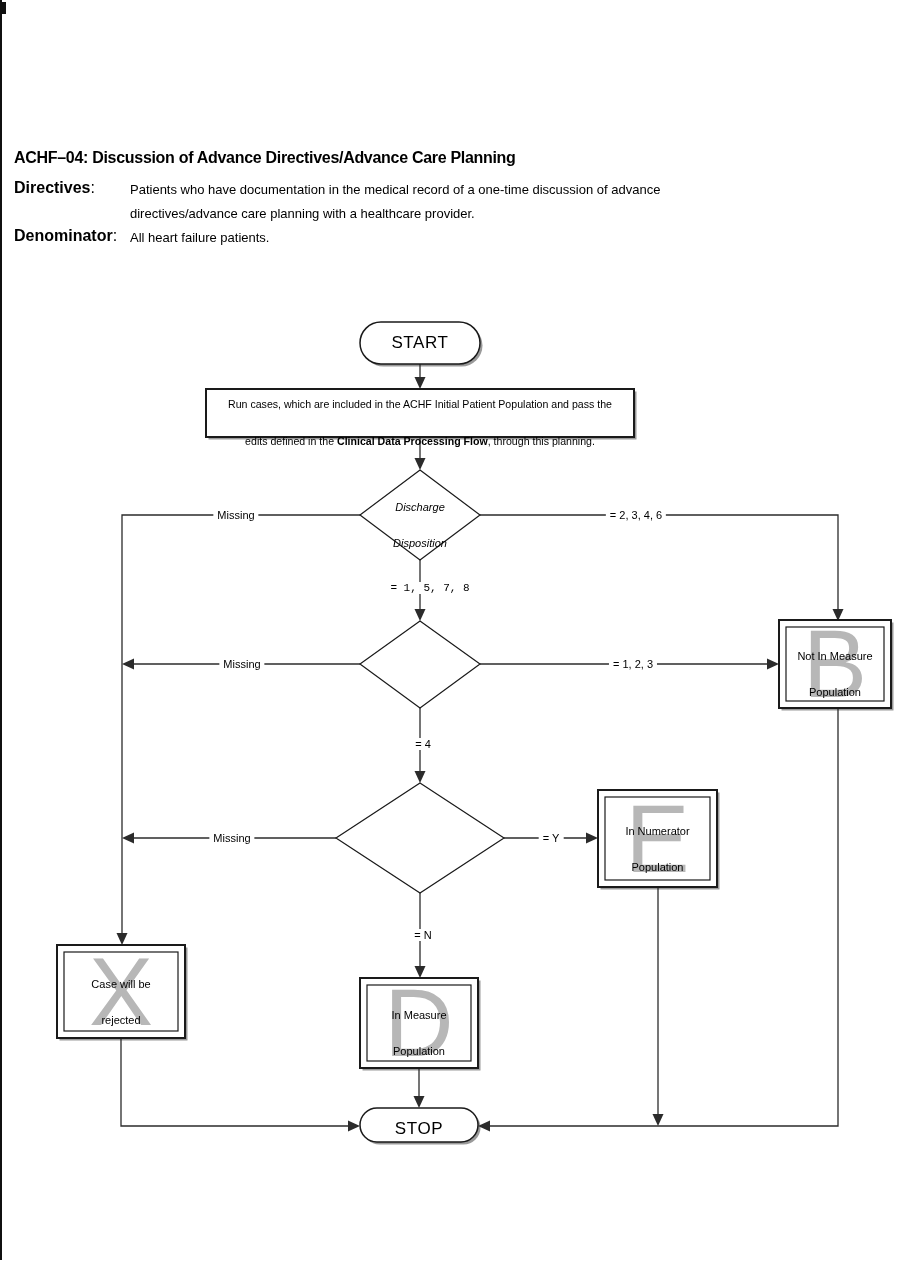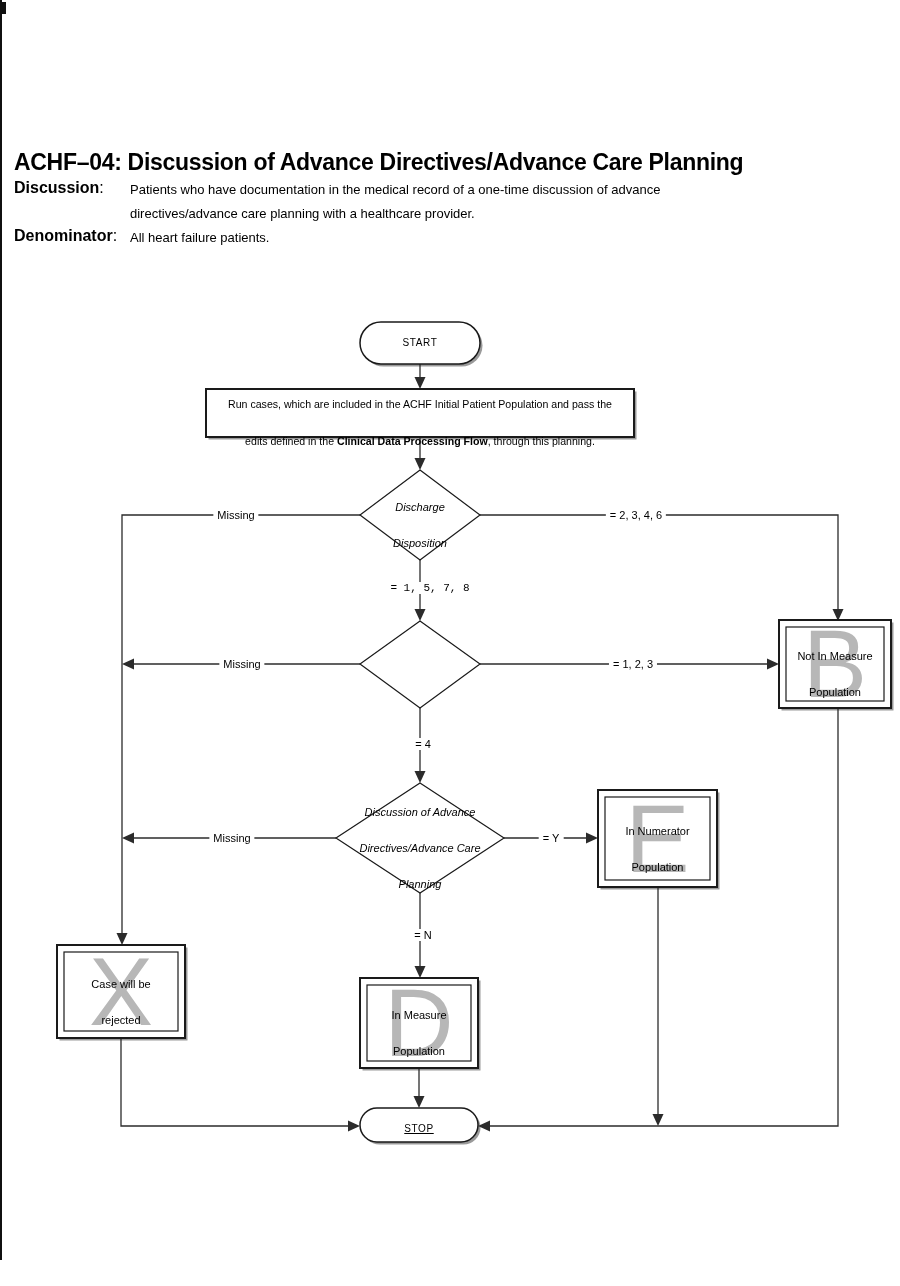--- a/index.html
+++ b/index.html
@@ -2,40 +2,40 @@
 <html style="--background: #ffffff; --text: #000000; --line: #2b2b2b; --shape_border: #1a1a1a; --watermark: #b7b7b7; --shadow: #9a9a9a;"><head>
 <meta charset="utf-8">
 <style>
   html,body{margin:0;padding:0;background:#fff;}
   .page{
     position:relative;width:900px;height:1286px;background:var(--background,#fff);
     font-family:"Liberation Sans",sans-serif;color:var(--text,#000);overflow:hidden;
   }
   
   .title{
-    position:absolute;left:14px;top:149px;font-size:23px;font-weight:bold;
+    position:absolute;left:14px;top:149px;font-size:16px;font-weight:bold;
     letter-spacing:-0.3px;white-space:nowrap;text-align:center;
   }
   .def-label{position:absolute;left:14px;font-size:16px;font-weight:bold;white-space:nowrap;}
   .def-label .colon{font-weight:normal;}
   .def-value{position:absolute;left:130px;font-size:13px;line-height:24px;white-space:nowrap;}
   
   svg{position:absolute;left:0;top:0;}
   .shape{fill:#ffffff;stroke:var(--shape_border,#1a1a1a);}
   .sw2{stroke-width:2px;} .sw15{stroke-width:1.5px;} .sw13{stroke-width:1.2px;}
   .shadow{fill:var(--shadow,#999);stroke:none;}
   .ln{fill:none;stroke:var(--line,#2b2b2b);stroke-width:1.3px;}
   .hd{fill:var(--line,#2b2b2b);stroke:none;}
   
   .node-text{
     position:absolute;display:flex;flex-direction:column;align-items:center;
     justify-content:center;text-align:center;font-size:11px;line-height:16px;z-index:3;
   }
   .node-text div{white-space:nowrap;margin-top:20px;}
-  .terminator-text{font-size:10px;letter-spacing:0.6px;}
+  .terminator-text{font-size:17px;letter-spacing:0.6px;}
   .process-text{font-size:10.6px;line-height:17px;}
   .decision-text{font-style:italic;}
   .edge-label{
     position:absolute;transform:translate(-50%,-50%);background:#fff;padding:0 4px;
     font-size:11px;white-space:nowrap;z-index:2;
   }
   .watermark{
     position:absolute;display:flex;align-items:center;justify-content:center;
     font-size:96px;color:var(--watermark,#b7b7b7);z-index:1;line-height:0;
     font-family:"Liberation Sans",sans-serif;
@@ -45,21 +45,21 @@
 </head>
 <body>
 
 <div class="page">
 
   <div class="artifact" style="left:0;top:0;width:2px;height:1260px;"></div>
   <div class="artifact" style="left:0;top:2px;width:6px;height:12px;"></div>
 
   <div class="title">ACHF–04: Discussion of Advance Directives/Advance Care Planning</div>
 
-  <div class="def-label" style="top:179px;"><b>Discussion</b><span class="colon">:</span></div>
+  <div class="def-label" style="top:179px;"><b>Directives</b><span class="colon">:</span></div>
   <div class="def-value" style="top:178px;">
     <div>Patients who have documentation in the medical record of a one-time discussion of advance</div>
     <div>directives/advance care planning with a healthcare provider.</div>
   </div>
 
   <div class="def-label" style="top:227px;"><b>Denominator</b><span class="colon">:</span></div>
   <div class="def-value" style="top:226px;">
     <div>All heart failure patients.</div>
   </div>
 
@@ -151,25 +151,20 @@
     <div>Run cases, which are included in the ACHF Initial Patient Population and pass the</div>
     <div><span>edits defined in the </span><b>Clinical Data Processing Flow</b><span>, through this planning.</span></div>
   </div>
 
   <div class="node-text decision-text" style="left:360px;top:470px;width:120px;height:90px;">
     <div>Discharge</div>
     <div>Disposition</div>
   </div>
 
 
-  <div class="node-text decision-text" style="left:336px;top:783px;width:168px;height:110px;">
-    <div>Discussion of Advance</div>
-    <div>Directives/Advance Care</div>
-    <div>Planning</div>
-  </div>
 
   <div class="node-text" style="left:779px;top:620px;width:112px;height:88px;">
     <div>Not In Measure</div>
     <div>Population</div>
   </div>
 
   <div class="node-text" style="left:598px;top:790px;width:119px;height:97px;">
     <div>In Numerator</div>
     <div>Population</div>
   </div>
@@ -177,21 +172,21 @@
   <div class="node-text" style="left:57px;top:945px;width:128px;height:93px;">
     <div>Case will be</div>
     <div>rejected</div>
   </div>
 
   <div class="node-text" style="left:360px;top:978px;width:118px;height:90px;">
     <div>In Measure</div>
     <div>Population</div>
   </div>
 
-  <div class="node-text terminator-text" style="left:360px;top:1108px;width:118px;height:42px;text-decoration:underline;">STOP</div>
+  <div class="node-text terminator-text" style="left:360px;top:1108px;width:118px;height:42px;">STOP</div>
 
   <div class="edge-label" style="left:236px;top:515px;">Missing</div>
   <div class="edge-label" style="left:636px;top:515px;">= 2, 3, 4, 6</div>
   <div class="edge-label" style="left:430px;top:588px;font-family:Liberation Mono, monospace;">= 1, 5, 7, 8</div>
 
   <div class="edge-label" style="left:242px;top:664px;">Missing</div>
   <div class="edge-label" style="left:633px;top:664px;">= 1, 2, 3</div>
   <div class="edge-label" style="left:423px;top:744px;">= 4</div>
 
   <div class="edge-label" style="left:232px;top:838px;">Missing</div>

